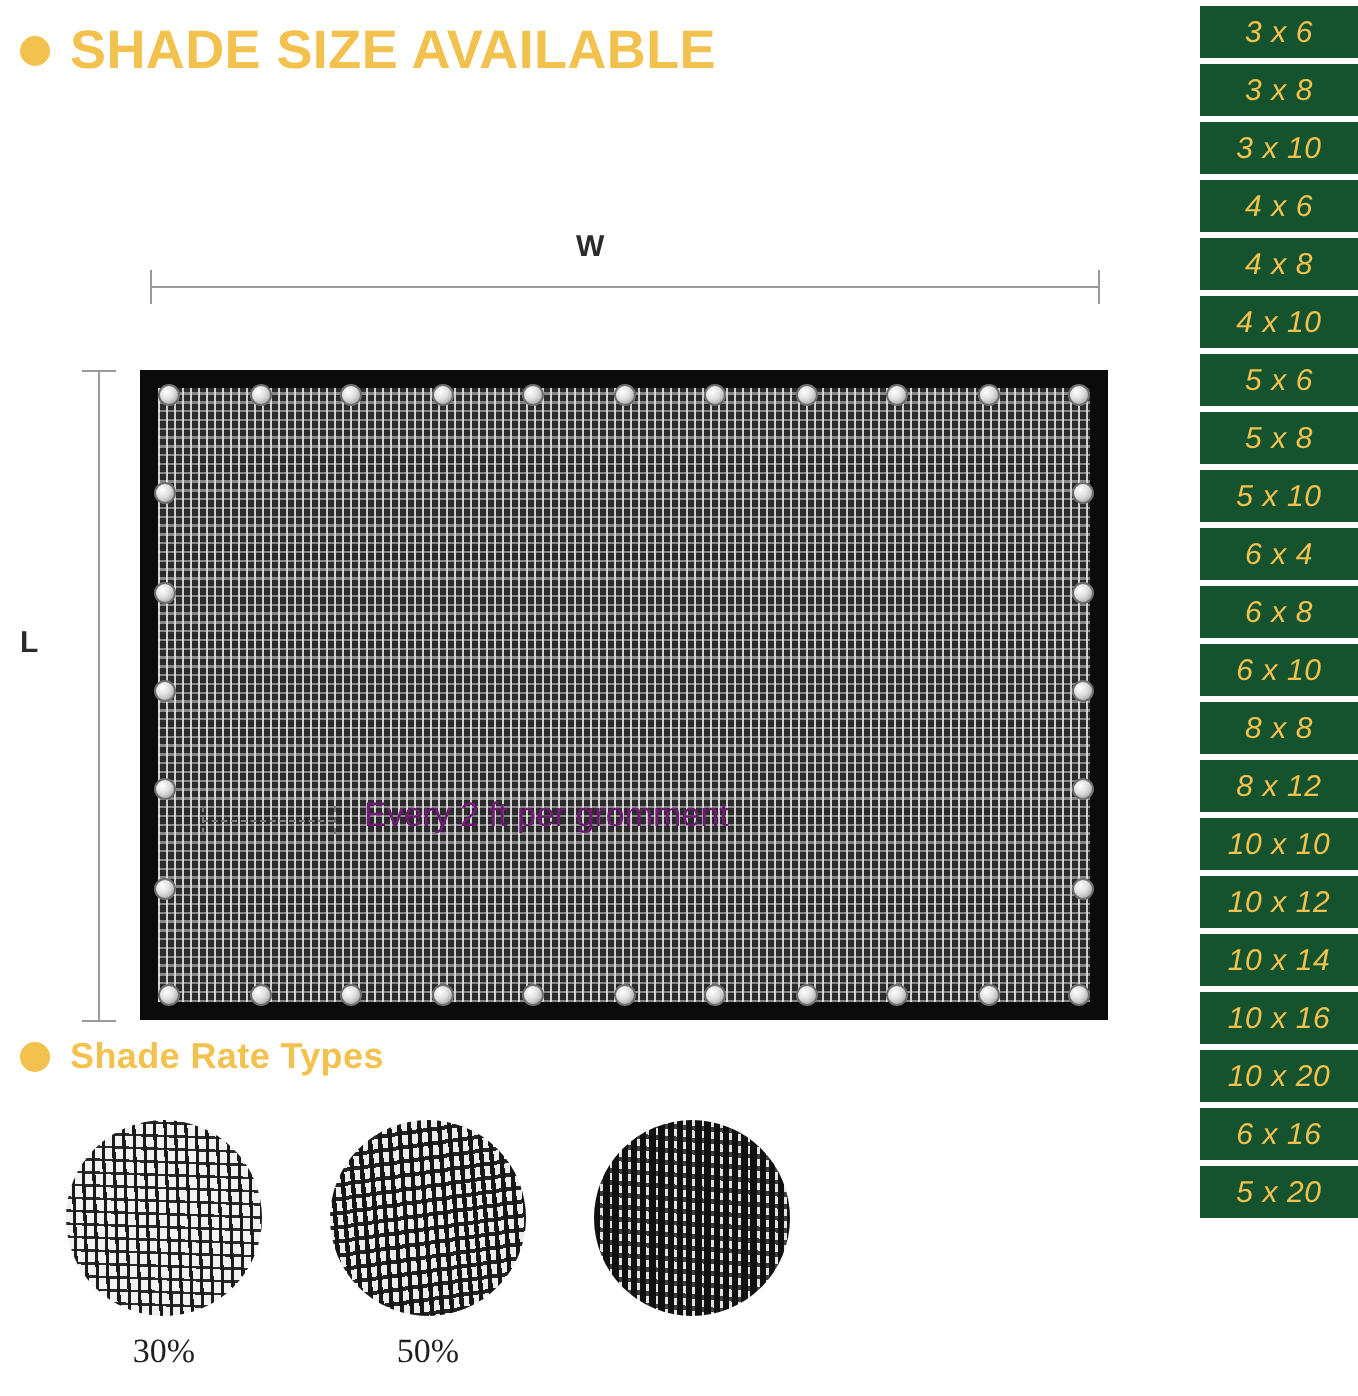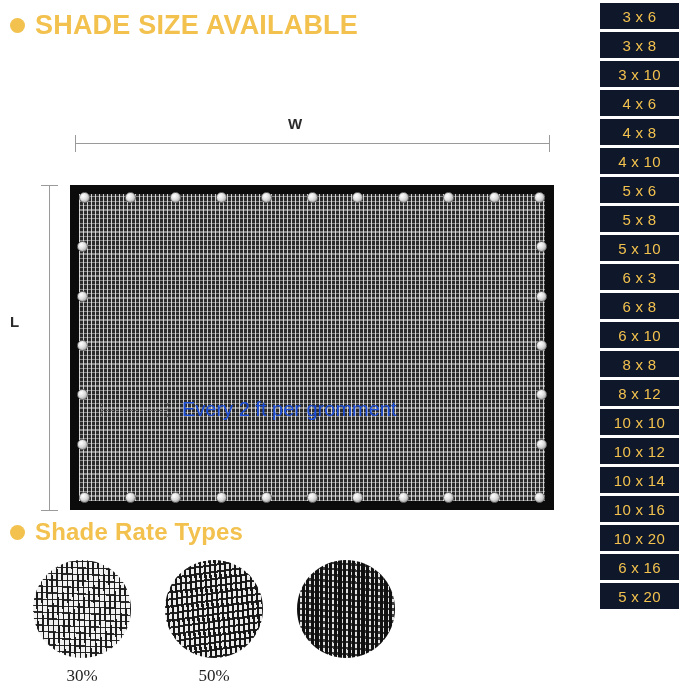--- a/index.html
+++ b/index.html
@@ -32,21 +32,21 @@
   .section-title {
     display: flex;
     align-items: center;
     gap: 10px;
     color: #f2c14e;
     font-size: 27px;
     font-weight: bold;
     letter-spacing: 0.2px;
   }
   .section-title.small {
-    font-size: 24px;
+    font-size: 18px;
   }
   .bullet-dot {
     width: 15px;
     height: 15px;
     border-radius: 50%;
     background: #f2c14e;
     flex: 0 0 auto;
     display: inline-block;
   }
 
@@ -163,22 +163,22 @@
     width: 0;
     height: 14px;
     border-left: 1px dashed #7b7b7b;
   }
   .gr-cap-tick.left { left: 101px; }
   .gr-cap-tick.right { left: 167px; }
   .gr-cap-text {
     position: absolute;
     left: 182px;
     top: 343px;
-    font-size: 20px;
-    color: #1d4ed8;
+    font-size: 17px;
+    color: #701a75;
   }
 
   
   #title-shade-rate {
     position: absolute;
     left: 10px;
     top: 518px;
   }
   .rates {
     position: absolute;
@@ -240,27 +240,28 @@
     height: 698px;
     display: flex;
     flex-direction: column;
     gap: 3px;
     padding-top: 3px;
     box-sizing: border-box;
   }
   .size-chip {
     height: 26px;
     flex: 0 0 26px;
-    background: #0f172a;
+    background: #14532d;
     color: #f2c14e;
     font-size: 15px;
     display: flex;
     align-items: center;
     justify-content: center;
     letter-spacing: 0.3px;
+    font-style: italic;
   }
 </style>
 </head>
 <body>
 
 <div class="page">
 
   <div class="main">
 
     <div class="section-title" id="title-shade-size">
@@ -348,21 +349,21 @@
   <div class="size-list" id="size-list">
       <div class="size-chip">3 x 6</div>
       <div class="size-chip">3 x 8</div>
       <div class="size-chip">3 x 10</div>
       <div class="size-chip">4 x 6</div>
       <div class="size-chip">4 x 8</div>
       <div class="size-chip">4 x 10</div>
       <div class="size-chip">5 x 6</div>
       <div class="size-chip">5 x 8</div>
       <div class="size-chip">5 x 10</div>
-      <div class="size-chip">6 x 3</div>
+      <div class="size-chip">6 x 4</div>
       <div class="size-chip">6 x 8</div>
       <div class="size-chip">6 x 10</div>
       <div class="size-chip">8 x 8</div>
       <div class="size-chip">8 x 12</div>
       <div class="size-chip">10 x 10</div>
       <div class="size-chip">10 x 12</div>
       <div class="size-chip">10 x 14</div>
       <div class="size-chip">10 x 16</div>
       <div class="size-chip">10 x 20</div>
       <div class="size-chip">6 x 16</div>

